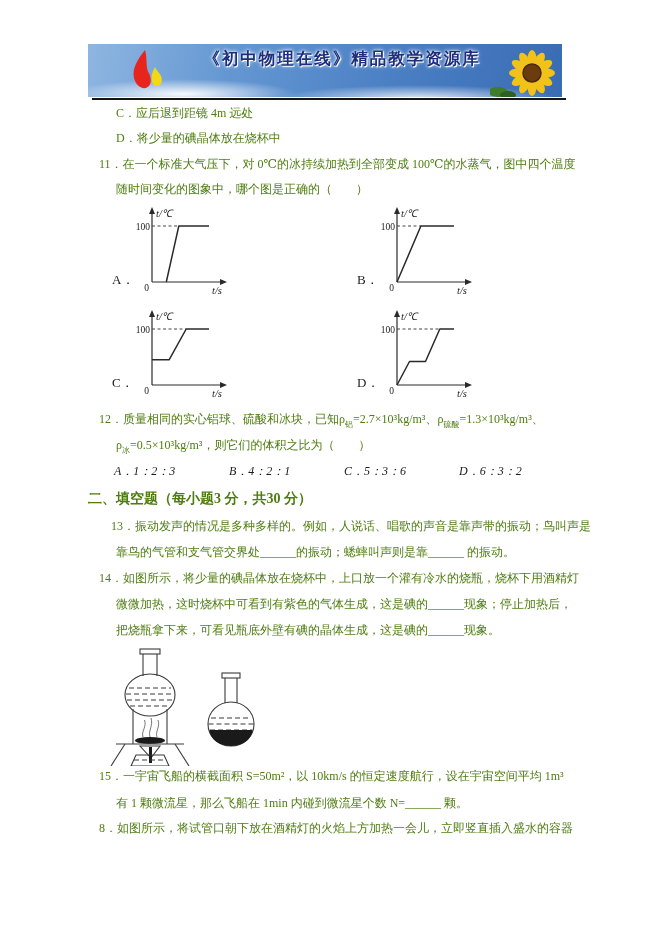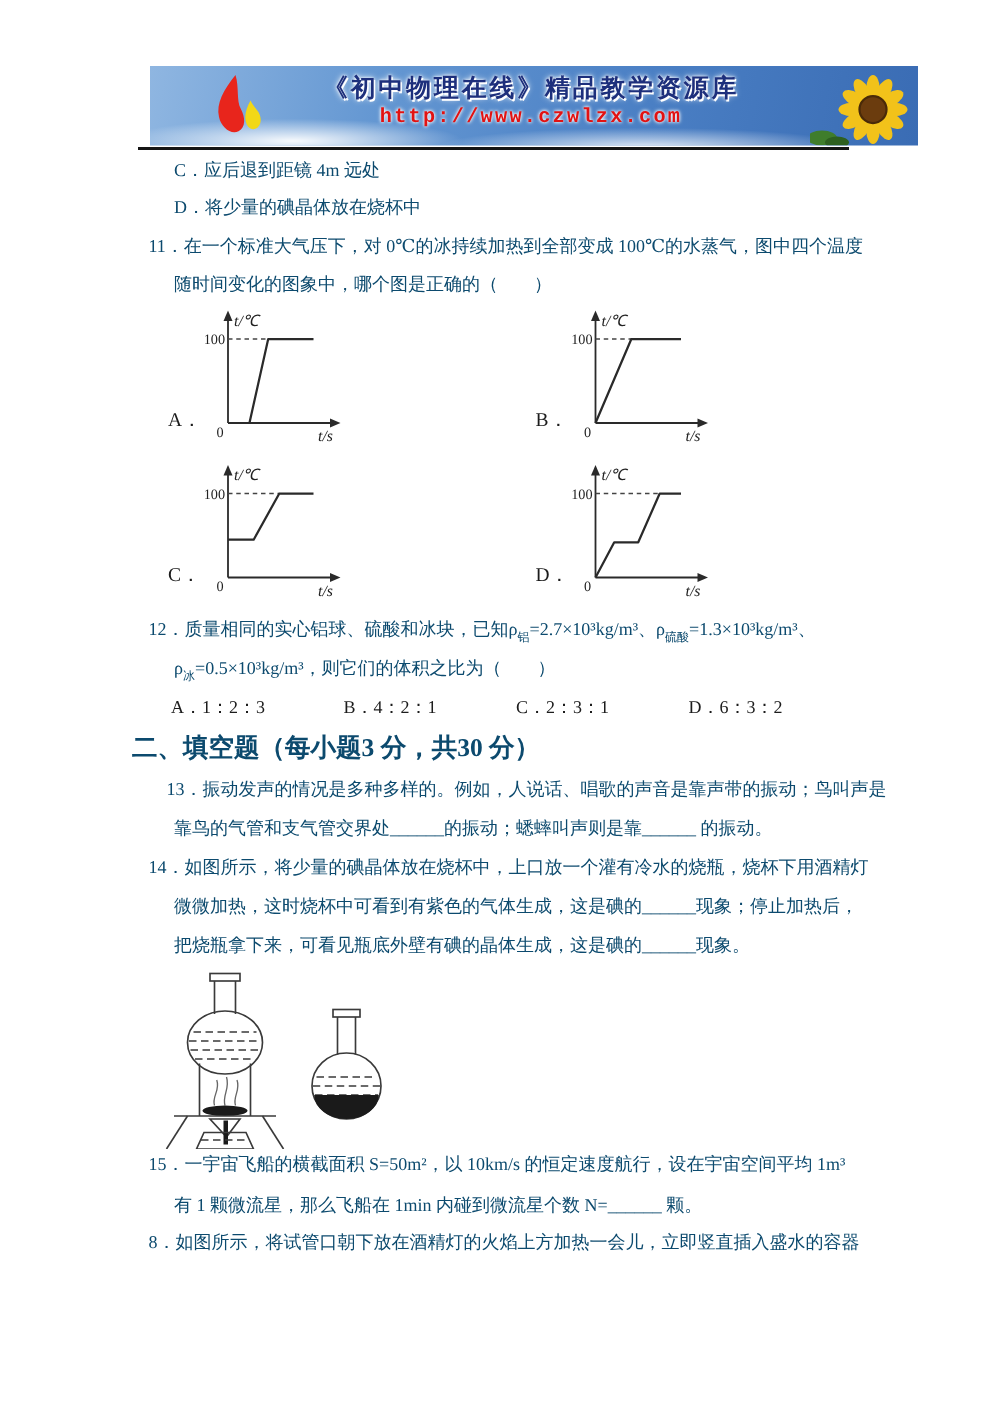--- a/index.html
+++ b/index.html
@@ -1,25 +1,25 @@
 <!DOCTYPE html>
 <html><head>
 <meta charset="utf-8">
 <style>
   html,body{margin:0;padding:0;}
   body{
     width:661px;height:935px;background:#ffffff;position:relative;
     font-family:"Liberation Serif","DejaVu Serif",serif;color:#1c1c1c;
     overflow:hidden;
   }
-  .tline{position:absolute;font-size:12px;line-height:15px;white-space:nowrap;color:#0c4a6e;}
-  .bold{font-weight:bold;font-size:17px;}
+  .tline{position:absolute;font-size:12px;line-height:15px;white-space:nowrap;color:#4d7c0f;}
+  .bold{font-weight:bold;font-size:14px;}
   .sub{font-size:8px;vertical-align:-4px;}
   
-  .banner{position:absolute;left:100px;top:44px;width:512px;height:53px;
+  .banner{position:absolute;left:88px;top:44px;width:474px;height:53px;
     background:linear-gradient(100deg,#8fb6e1 0%,#6497d2 30%,#4a7fc4 65%,#3a6cb4 100%);
     overflow:hidden;}
   .cloud{position:absolute;border-radius:50%;
     background:radial-gradient(ellipse at center,rgba(255,255,255,.95) 0%,rgba(255,255,255,0) 70%);}
   .cloud.c1{left:-20px;bottom:-12px;width:230px;height:30px;}
   .cloud.c2{left:190px;bottom:-14px;width:280px;height:26px;opacity:.85;}
   .banner-title{position:absolute;left:98px;top:4px;width:312px;text-align:center;
     font-size:16.5px;font-weight:bold;color:#1d2f7c;letter-spacing:2px;
     text-shadow:0 0 2px #fff,0 0 4px #fff,1px 1px 0 #fff;white-space:nowrap;}
   .banner-url{position:absolute;left:98px;top:27px;width:312px;text-align:center;
@@ -36,39 +36,38 @@
   .dash{stroke:#444;stroke-width:1;stroke-dasharray:3,2.5;}
   .gnum{font-size:9.5px;fill:#222;font-family:"Liberation Serif",serif;}
   .gvar{font-size:10.5px;fill:#222;font-style:italic;font-family:"Liberation Serif",serif;}
   
   .labfig{position:absolute;left:103px;top:648px;}
   .fg{stroke:#3a3a3a;stroke-width:1.1;fill:none;}
   .fgd{stroke:#3a3a3a;stroke-width:1;fill:none;stroke-dasharray:5,3;}
   .fgf{fill:#1a1a1a;stroke:none;}
   .vap{stroke:#666;stroke-width:.9;fill:none;}
   
-  .optrow{position:absolute;left:114px;top:463px;width:460px;height:16px;}
+  .optrow{position:absolute;left:114px;top:463px;width:460px;height:16px;font-style:italic;}
   .optrow span{position:absolute;top:0;font-size:12px;white-space:nowrap;}
   .optrow span:nth-child(1){left:0;}
   .optrow span:nth-child(2){left:115px;}
   .optrow span:nth-child(3){left:230px;}
   .optrow span:nth-child(4){left:345px;}
 </style>
 </head>
 <body>
 
 <div class="banner">
   <div class="cloud c1"></div>
   <div class="cloud c2"></div>
   <svg width="48" height="48" style="position:absolute;left:36px;top:3px;">
     <path d="M21,3 C13,13 8,22 10,31 C11.5,38 18,43 23,40.5 C28,38 27.5,31 24.5,25.5 C21.5,20 23.5,11 21,3 Z" fill="#e8251c"></path>
     <path d="M31,20 C27.5,26 26,33 29.5,37.5 C32.5,41 38,38.5 37.8,32.5 C37.6,27 33.5,25.5 31,20 Z" fill="#f2d816"></path>
   </svg>
   <div class="banner-title">《初中物理在线》精品教学资源库</div>
-  <div class="banner-url">http://www.czwlzx.com</div>
   <svg width="70" height="53" style="position:absolute;right:2px;bottom:0;">
     <ellipse cx="8" cy="48" rx="10" ry="5" fill="#3f7d2c"></ellipse>
     <ellipse cx="18" cy="51" rx="8" ry="4" fill="#2e6020"></ellipse>
     <g fill="#f2c21a">
       <ellipse cx="42" cy="15" rx="4.5" ry="9" transform="rotate(0 42 29)"></ellipse>
       <ellipse cx="42" cy="15" rx="4.5" ry="9" transform="rotate(30 42 29)"></ellipse>
       <ellipse cx="42" cy="15" rx="4.5" ry="9" transform="rotate(60 42 29)"></ellipse>
       <ellipse cx="42" cy="15" rx="4.5" ry="9" transform="rotate(90 42 29)"></ellipse>
       <ellipse cx="42" cy="15" rx="4.5" ry="9" transform="rotate(120 42 29)"></ellipse>
       <ellipse cx="42" cy="15" rx="4.5" ry="9" transform="rotate(150 42 29)"></ellipse>
@@ -148,21 +147,21 @@
     <line class="dash" x1="28" y1="25" x2="70.8" y2="25"></line>
     <polyline class="curve" points="28.0,81.0 40.5,57.5 56.5,57.5 70.8,25.0 85.0,25.0"></polyline>
   </svg>
 </div>
 
 <div class="tline" style="left:99px;top:412px"><span>12．质量相同的实心铝球、硫酸和冰块，已知ρ</span><span class="sub">铝</span><span>=2.7×10³kg/m³、ρ</span><span class="sub">硫酸</span><span>=1.3×10³kg/m³、</span></div>
 <div class="tline" style="left:116px;top:438px"><span>ρ</span><span class="sub">冰</span><span>=0.5×10³kg/m³，则它们的体积之比为（　　）</span></div>
 <div class="optrow">
   <span>A．1：2：3</span>
   <span>B．4：2：1</span>
-  <span>C．2：3：1</span>
+  <span>C．5：3：6</span>
   <span>D．6：3：2</span>
 </div>
 
 <div class="tline bold" style="left:88px;top:491px">二、填空题（每小题3 分，共30 分）</div>
 
 <div class="tline" style="left:111px;top:519px">13．振动发声的情况是多种多样的。例如，人说话、唱歌的声音是靠声带的振动；鸟叫声是</div>
 <div class="tline" style="left:116px;top:545px">靠鸟的气管和支气管交界处______的振动；蟋蟀叫声则是靠______ 的振动。</div>
 <div class="tline" style="left:99px;top:571px">14．如图所示，将少量的碘晶体放在烧杯中，上口放一个灌有冷水的烧瓶，烧杯下用酒精灯</div>
 <div class="tline" style="left:116px;top:597px">微微加热，这时烧杯中可看到有紫色的气体生成，这是碘的______现象；停止加热后，</div>
 <div class="tline" style="left:116px;top:623px">把烧瓶拿下来，可看见瓶底外壁有碘的晶体生成，这是碘的______现象。</div>

